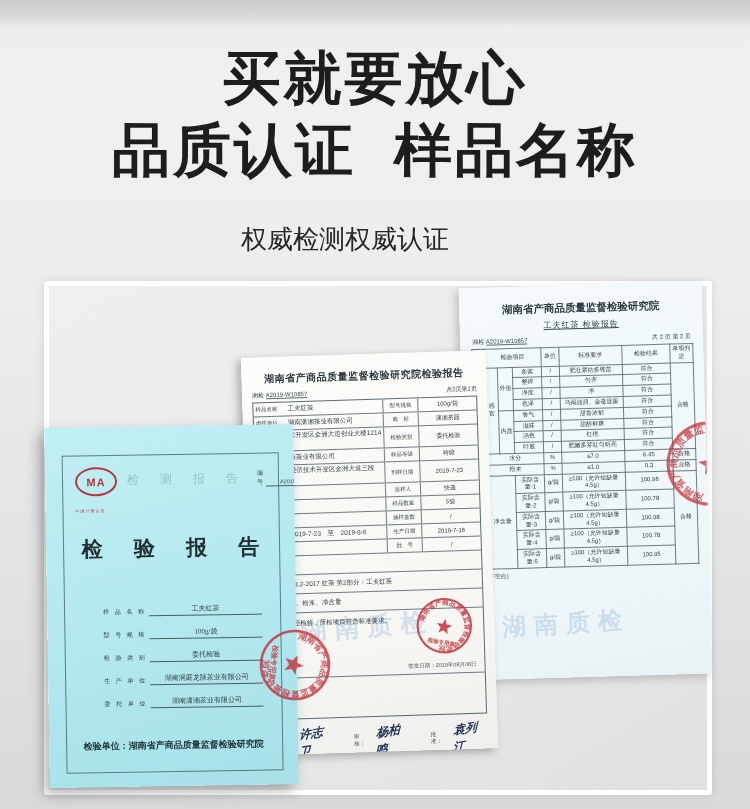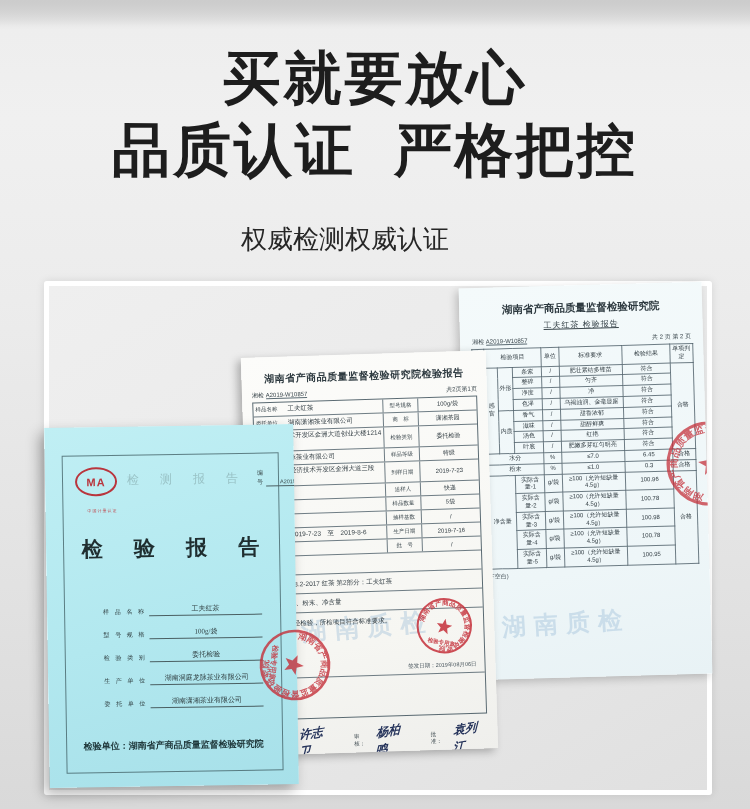--- a/index.html
+++ b/index.html
@@ -86,21 +86,21 @@
   .stamp-seam-left{left:258px;top:628px;width:74px;height:74px;z-index:40;transform:rotate(96deg);opacity:0.8;}
   .stamp-seam-right{right:-46px;top:138px;width:88px;height:88px;transform:rotate(-80deg);opacity:0.75;}
 
   
   .cv-border{position:absolute;left:17px;top:28px;right:15px;bottom:14px;
              border:1px solid rgba(60,90,95,0.75);}
   .cv-head{position:absolute;left:30px;top:40px;right:26px;display:flex;align-items:flex-start;gap:10px;}
   .cma{flex:none;width:38px;height:25px;border:2.5px solid #b9353d;border-radius:50%;
        display:flex;align-items:center;justify-content:center;
        color:#b9353d;font-weight:900;font-size:11px;letter-spacing:1px;}
-  .cma-wrap{display:flex;flex-direction:column;align-items:flex-end;gap:12px;}
+  .cma-wrap{display:flex;flex-direction:column;align-items:flex-start;gap:12px;}
   .cma-cap{font-size:4px;color:#c04a50;letter-spacing:1px;}
   .cv-ghost{font-family:"Liberation Serif",serif;font-size:12px;letter-spacing:9px;
        color:rgba(90,115,115,0.35);margin-top:5px;white-space:nowrap;}
   .cv-no{margin-left:auto;margin-top:4px;display:flex;align-items:flex-end;gap:3px;}
   .cv-no-label{font-size:6px;color:#3a4a4c;}
   .cv-no-val{font-size:5.5px;color:#3a4a4c;border-bottom:1px solid #4a5f62;
        min-width:62px;text-align:center;padding:0 2px 1px 2px;}
   .cv-title{position:absolute;left:0;right:0;top:108px;text-align:center;
        font-family:"Liberation Serif",serif;font-size:21px;font-weight:700;
        letter-spacing:13px;color:#1f2e30;text-indent:13px;}
@@ -112,21 +112,21 @@
   .cv-footer{position:absolute;left:0;right:0;top:313px;text-align:center;
        font-family:"Liberation Serif",serif;font-weight:700;font-size:9px;color:#20393c;}
 </style>
 </head>
 <body>
 
 <div class="page">
   <div class="top-shade"></div>
 
   <div class="h1">买就要放心</div>
-  <div class="h2">品质认证  严格把控</div>
+  <div class="h2">品质认证  样品名称</div>
   <div class="sub">
     <span>权威检测权威认证</span>
   </div>
 
   <div class="frame"></div>
 
   <div class="doc doc-right">
     <div class="wm wm-right">湖南质检</div>
     <div class="p2-org">湖南省产商品质量监督检验研究院</div>
     <div class="p2-sub">工夫红茶  检验报告</div>

